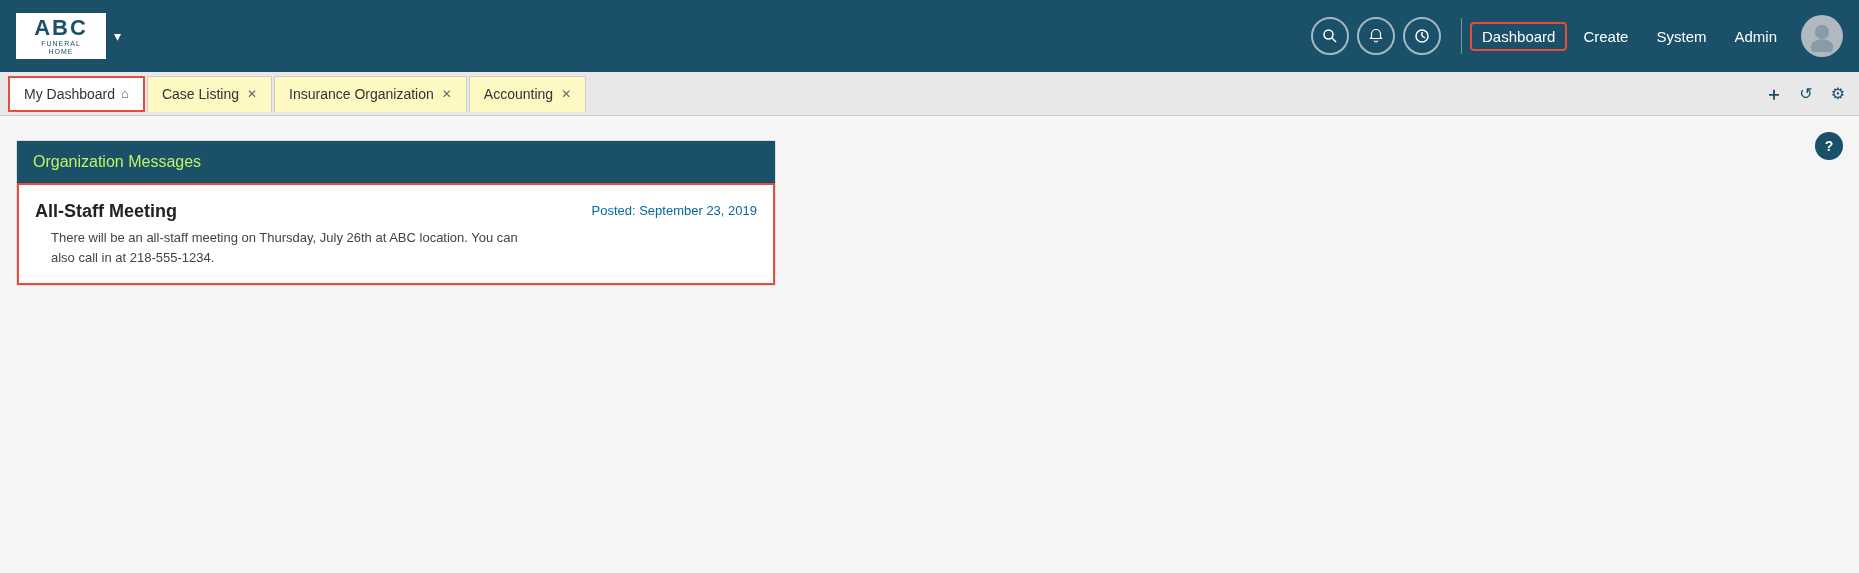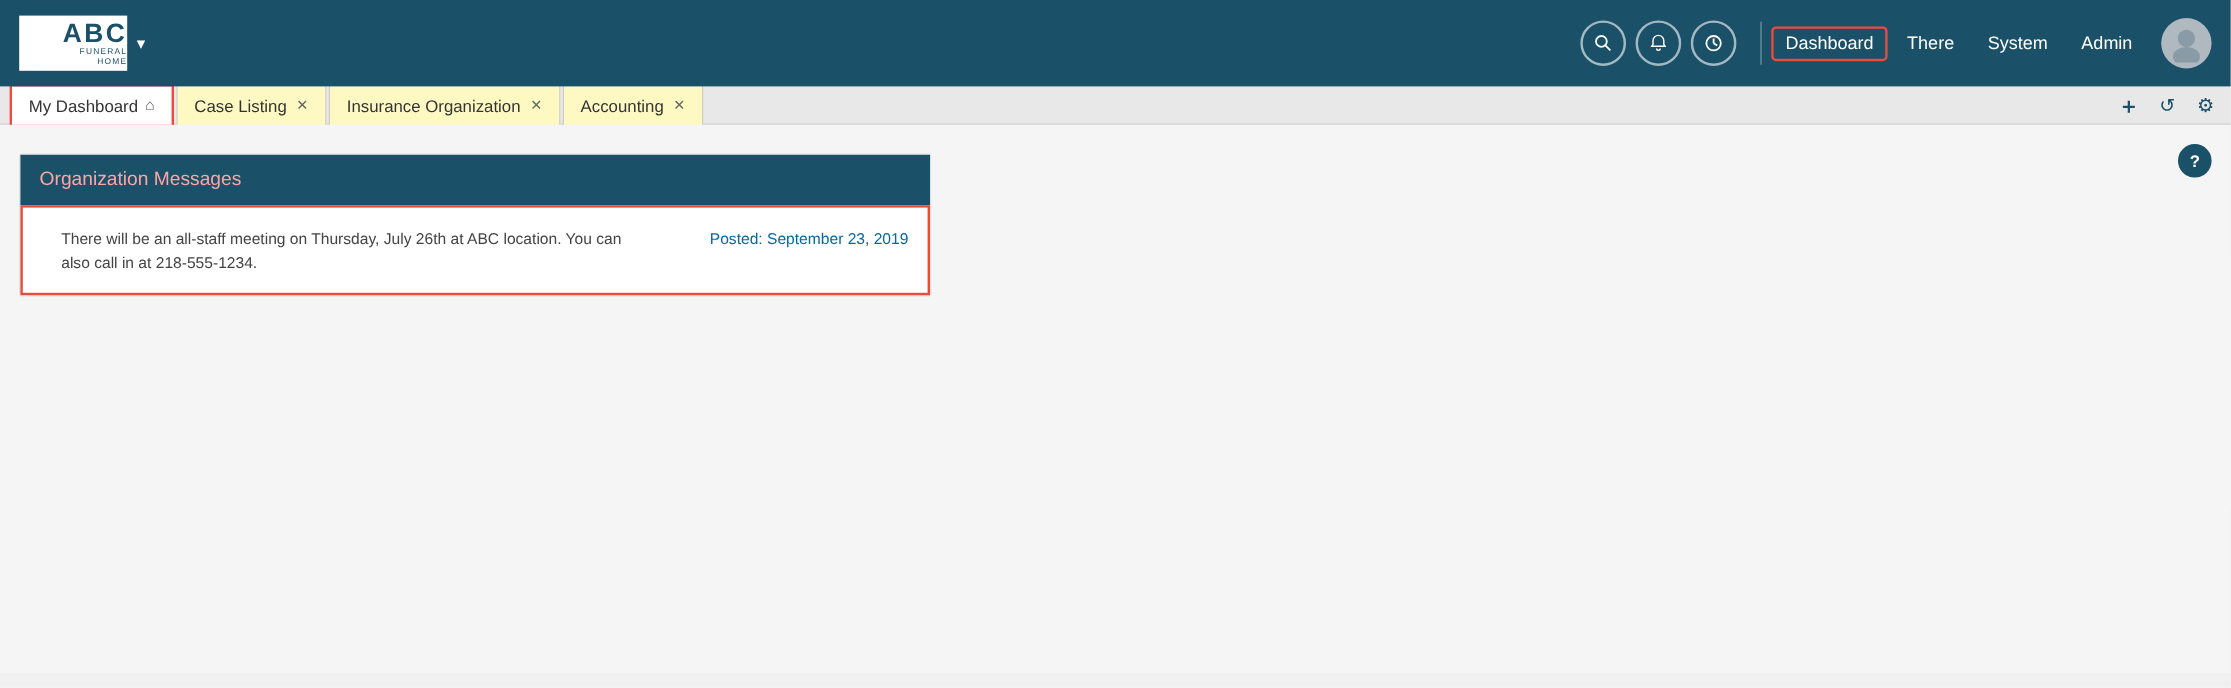--- a/index.html
+++ b/index.html
@@ -18,21 +18,21 @@
       display: flex;
       align-items: center;
       gap: 4px;
     }
     .logo-box {
       background: white;
       width: 90px;
       height: 46px;
       display: flex;
       flex-direction: column;
-      align-items: flex-end;
+      align-items: center;
       justify-content: center;
       line-height: 1.1;
     }
     .logo-box .abc {
       font-size: 22px;
       font-weight: bold;
       color: #1a5068;
       letter-spacing: 2px;
     }
     .logo-box .funeral {
@@ -108,21 +108,21 @@
       overflow: hidden;
     }
     .avatar svg { width: 32px; height: 32px; }
 
     
     .tabs-bar {
       background: #e8e8e8;
       display: flex;
       align-items: center;
       padding: 0 8px;
-      height: 32px;
+      height: 44px;
       border-bottom: 1px solid #ccc;
     }
     .tab {
       display: flex;
       align-items: center;
       gap: 6px;
       padding: 8px 14px;
       background: #fef9c3;
       border: 1px solid #ccc;
       border-bottom: none;
@@ -176,21 +176,21 @@
 
     
     .widget {
       background: white;
       border: 1px solid #ddd;
       border-radius: 2px;
       max-width: 760px;
     }
     .widget-header {
       background: #1a5068;
-      color: #fca5a5;
+      color: #bef264;
       padding: 12px 16px;
       font-size: 16px;
       display: flex;
       align-items: center;
       justify-content: space-between;
     }
     .widget-header-title {
       font-size: 16px;
       font-weight: normal;
     }
@@ -278,21 +278,21 @@
         <line x1="8" y1="4" x2="8" y2="8" stroke="white" stroke-width="1.5"></line>
         <line x1="8" y1="8" x2="11" y2="10" stroke="white" stroke-width="1.5"></line>
       </svg>
     </button>
   </div>
 
   <div class="nav-divider"></div>
 
   <div class="nav-menu">
     <a class="nav-menu-item active">Dashboard</a>
-    <a class="nav-menu-item">There</a>
+    <a class="nav-menu-item">Create</a>
     <a class="nav-menu-item">System</a>
     <a class="nav-menu-item">Admin</a>
   </div>
 
   <div class="avatar">
     <svg viewBox="0 0 40 40" fill="#6b7a86">
       <circle cx="20" cy="15" r="9" fill="#8a9ba8"></circle>
       <ellipse cx="20" cy="34" rx="14" ry="10" fill="#8a9ba8"></ellipse>
     </svg>
   </div>
@@ -331,20 +331,21 @@
     <div class="page-help-btn">?</div>
   </div>
 
   <div class="widget">
     <div class="widget-header">
       <span class="widget-header-title">Organization Messages</span>
     </div>
     <div class="widget-body">
       <div class="message-row">
         <div class="message-content">
+          <div class="message-title">All-Staff Meeting</div>
           <div class="message-body">There will be an all-staff meeting on Thursday, July 26th at ABC location. You can also call in at 218-555-1234.</div>
         </div>
         <div class="message-meta">Posted: September 23, 2019</div>
       </div>
     </div>
   </div>
 
 </div>
 
 </body></html>

